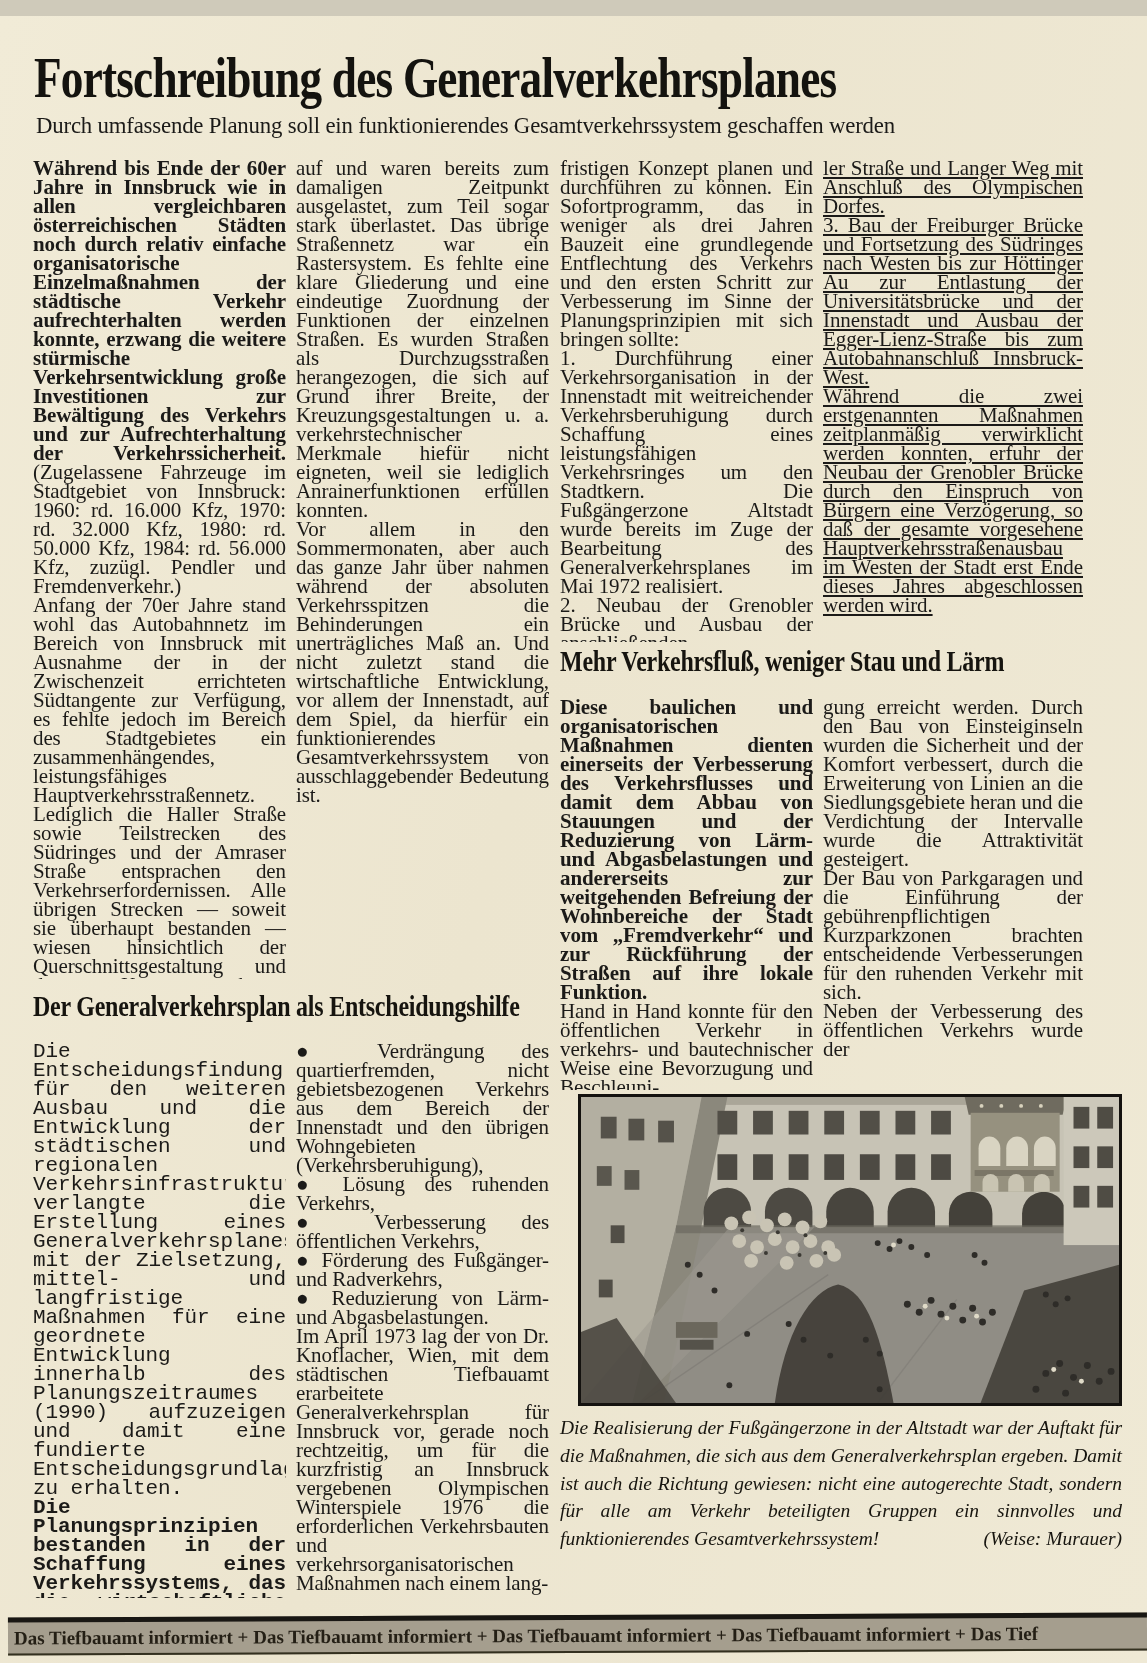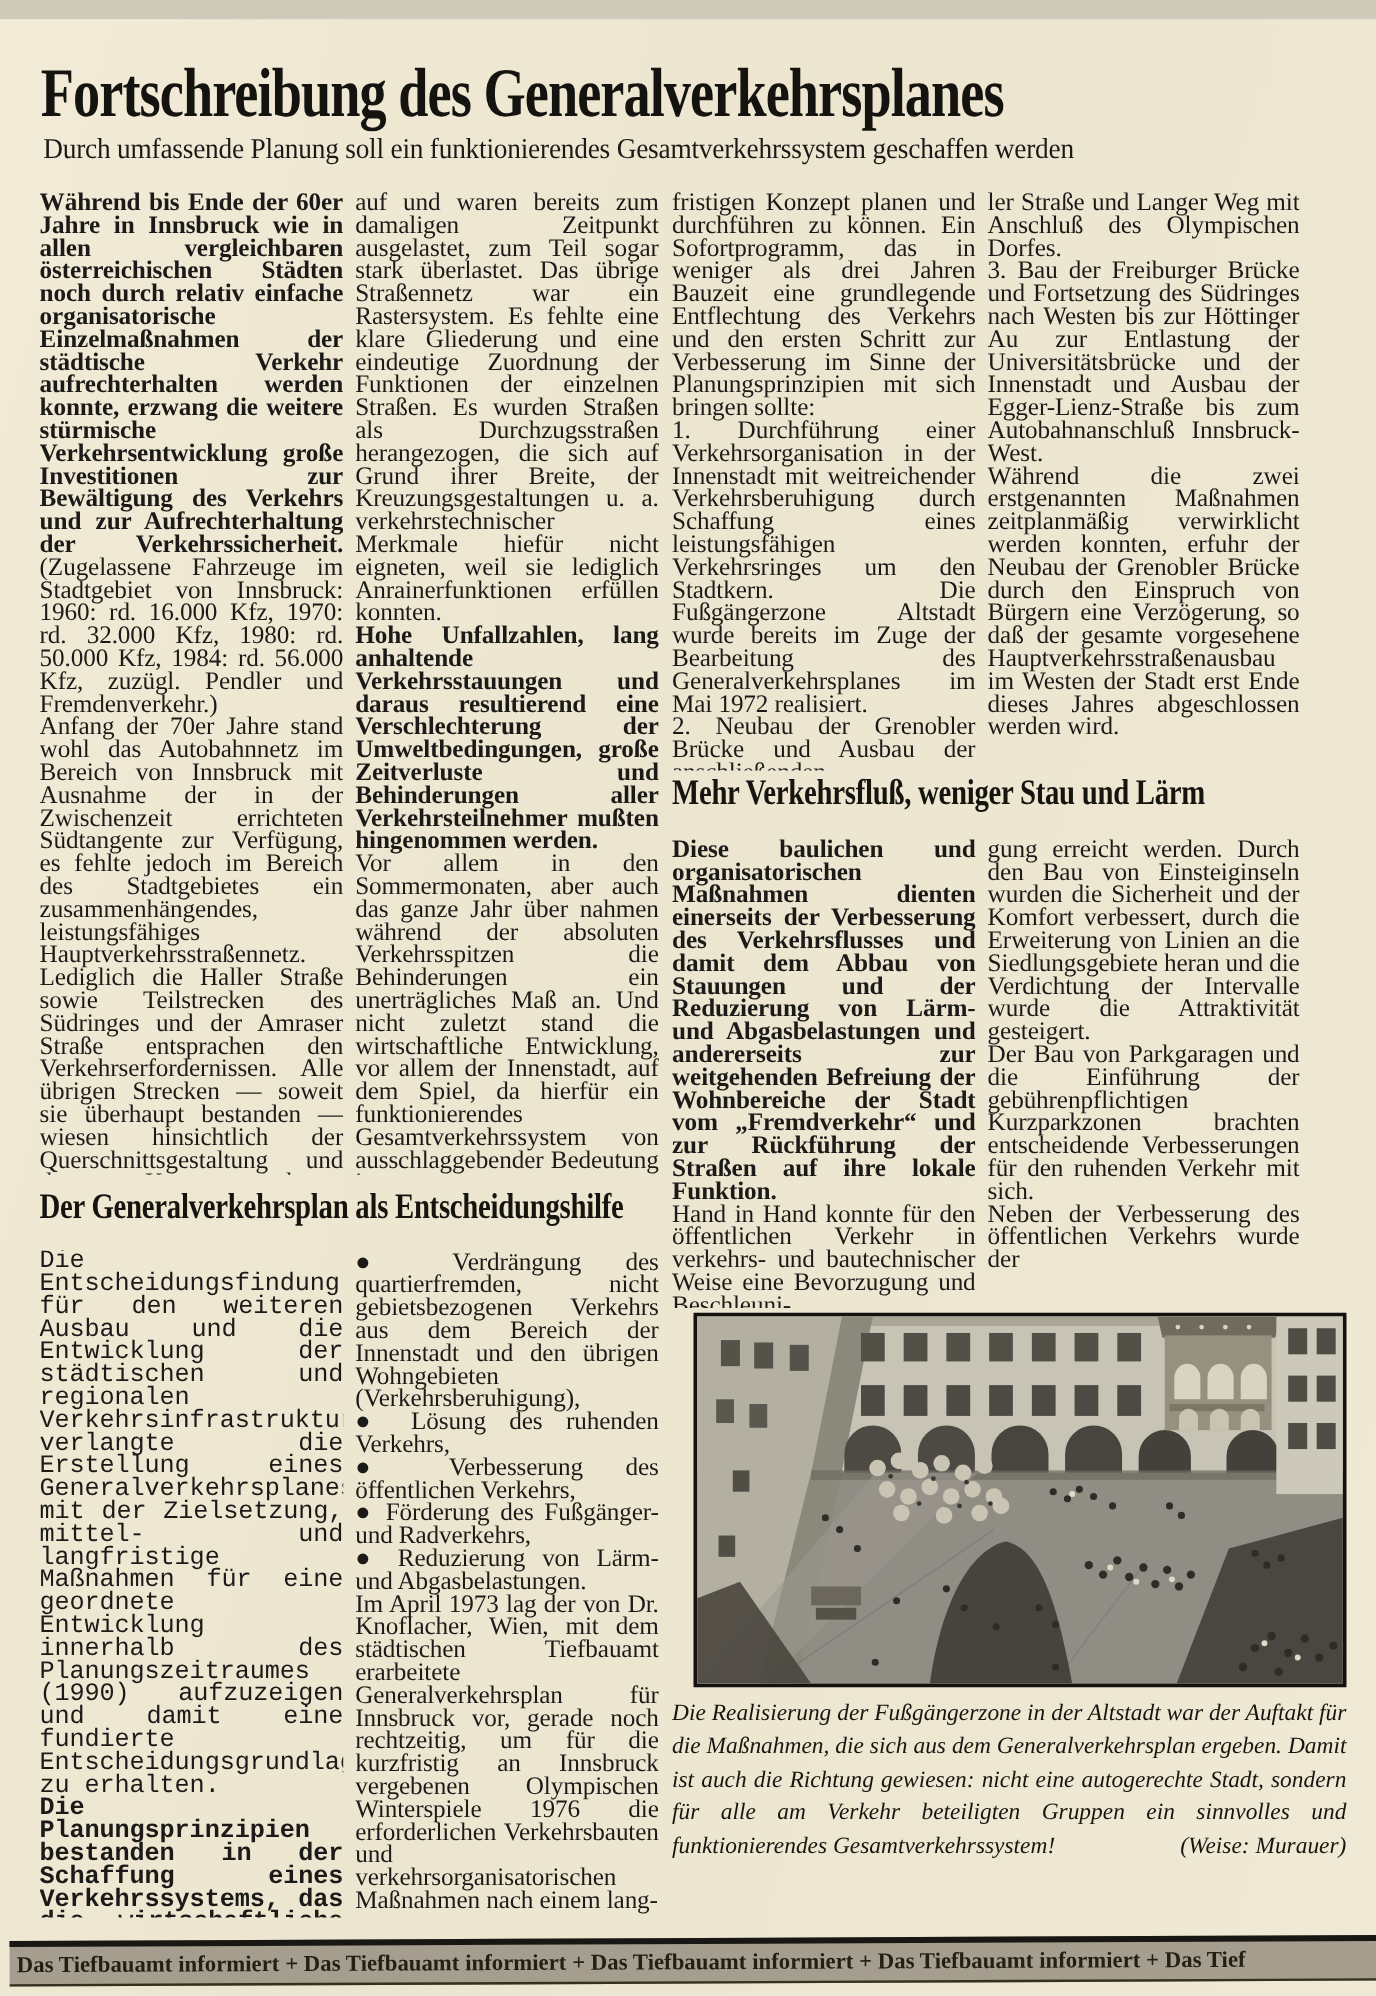--- a/index.html
+++ b/index.html
@@ -22,21 +22,21 @@
   .col {
     position:absolute; width:253px; text-align:justify;
     font-size:21px; line-height:19px; overflow:hidden;
     letter-spacing:-.1px;
   }
   .col p { margin:0; }
   .b, p.bold { font-weight:bold; }
   #col1 { left:33px;  top:143px; height:820px; }
   #col2 { left:296px; top:143px; height:820px; }
   #col3 { left:560px; top:143px; height:483px; }
-  #col4 { left:823px; top:143px; width:260px; height:483px; }
+  #col4 { left:823px; top:143px; width:260px; height:483px;text-decoration:underline; }
   .section-heading {
     position:absolute; margin:0; font-size:30px; font-weight:bold;
     letter-spacing:-.3px; white-space:nowrap;
     transform:scaleX(.8); transform-origin:left center; color:#16140f;
   }
   #heading-flow { left:560px; top:628px; }
   #heading-plan { left:33px;  top:973px; }
   #flowA { left:560px; top:682px; height:392px; }
   #flowB { left:823px; top:682px; width:260px; height:392px; }
   #planA { left:33px;  top:1026px; height:556px;font-family:Liberation Mono, monospace; }
@@ -69,21 +69,20 @@
   <h1 class="title">Fortschreibung des Generalverkehrsplanes</h1>
   <h2 class="subtitle">Durch umfassende Planung soll ein funktionierendes Gesamtverkehrssystem geschaffen werden</h2>
 
   <section class="col" id="col1">
     <p><span class="b">Während bis Ende der 60er Jahre in Innsbruck wie in allen vergleichbaren österreichischen Städten noch durch relativ einfache organisatorische Einzelmaßnahmen der städtische Verkehr aufrechterhalten werden konnte, erzwang die weitere stürmische Verkehrsentwicklung große Investitionen zur Bewältigung des Verkehrs und zur Aufrechterhaltung der Verkehrssicherheit.</span> <span>(Zugelassene Fahrzeuge im Stadtgebiet von Innsbruck: 1960: rd. 16.000 Kfz, 1970: rd. 32.000 Kfz, 1980: rd. 50.000 Kfz, 1984: rd. 56.000 Kfz, zuzügl. Pendler und Fremdenverkehr.)</span></p>
     <p>Anfang der 70er Jahre stand wohl das Autobahnnetz im Bereich von Innsbruck mit Ausnahme der in der Zwischenzeit errichteten Südtangente zur Verfügung, es fehlte jedoch im Bereich des Stadtgebietes ein zusammenhängendes, leistungsfähiges Hauptverkehrsstraßennetz. Lediglich die Haller Straße sowie Teilstrecken des Südringes und der Amraser Straße entsprachen den Verkehrserfordernissen. Alle übrigen Strecken — soweit sie überhaupt bestanden — wiesen hinsichtlich der Querschnittsgestaltung und des Kreuzungsausbaues unzulängliche Zustände</p>
   </section>
 
   <section class="col" id="col2">
     <p>auf und waren bereits zum damaligen Zeitpunkt ausgelastet, zum Teil sogar stark überlastet. Das übrige Straßennetz war ein Rastersystem. Es fehlte eine klare Gliederung und eine eindeutige Zuordnung der Funktionen der einzelnen Straßen. Es wurden Straßen als Durchzugsstraßen herangezogen, die sich auf Grund ihrer Breite, der Kreuzungsgestaltungen u. a. verkehrstechnischer Merkmale hiefür nicht eigneten, weil sie lediglich Anrainerfunktionen erfüllen konnten.</p>
-    <p class="bold">Hohe Unfallzahlen, lang anhaltende Verkehrsstauungen und daraus resultierend eine Verschlechterung der Umweltbedingungen, große Zeitverluste und Behinderungen aller Verkehrsteilnehmer mußten hingenommen werden.</p>
     <p>Vor allem in den Sommermonaten, aber auch das ganze Jahr über nahmen während der absoluten Verkehrsspitzen die Behinderungen ein unerträgliches Maß an. Und nicht zuletzt stand die wirtschaftliche Entwicklung, vor allem der Innenstadt, auf dem Spiel, da hierfür ein funktionierendes Gesamtverkehrssystem von ausschlaggebender Bedeutung ist.</p>
   </section>
 
   <section class="col" id="col3">
     <p>fristigen Konzept planen und durchführen zu können. Ein Sofortprogramm, das in weniger als drei Jahren Bauzeit eine grundlegende Entflechtung des Verkehrs und den ersten Schritt zur Verbesserung im Sinne der Planungsprinzipien mit sich bringen sollte:</p>
     <p>1. Durchführung einer Verkehrsorganisation in der Innenstadt mit weitreichender Verkehrsberuhigung durch Schaffung eines leistungsfähigen Verkehrsringes um den Stadtkern. Die Fußgängerzone Altstadt wurde bereits im Zuge der Bearbeitung des Generalverkehrsplanes im Mai 1972 realisiert.</p>
     <p>2. Neubau der Grenobler Brücke und Ausbau der anschließenden Hauptverkehrsstraßen Hal-</p>
   </section>
 
   <section class="col" id="col4">

